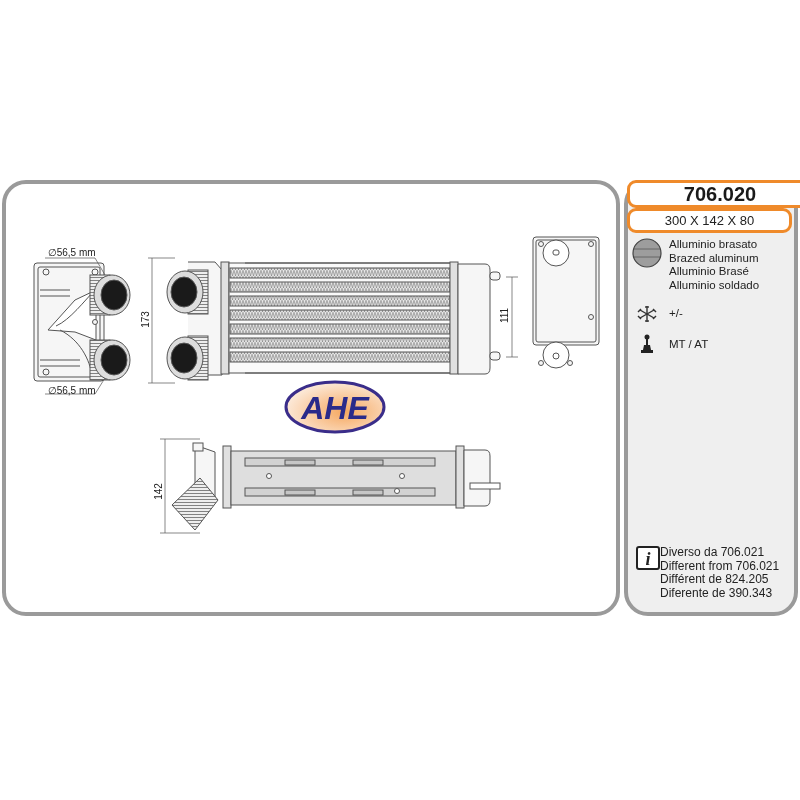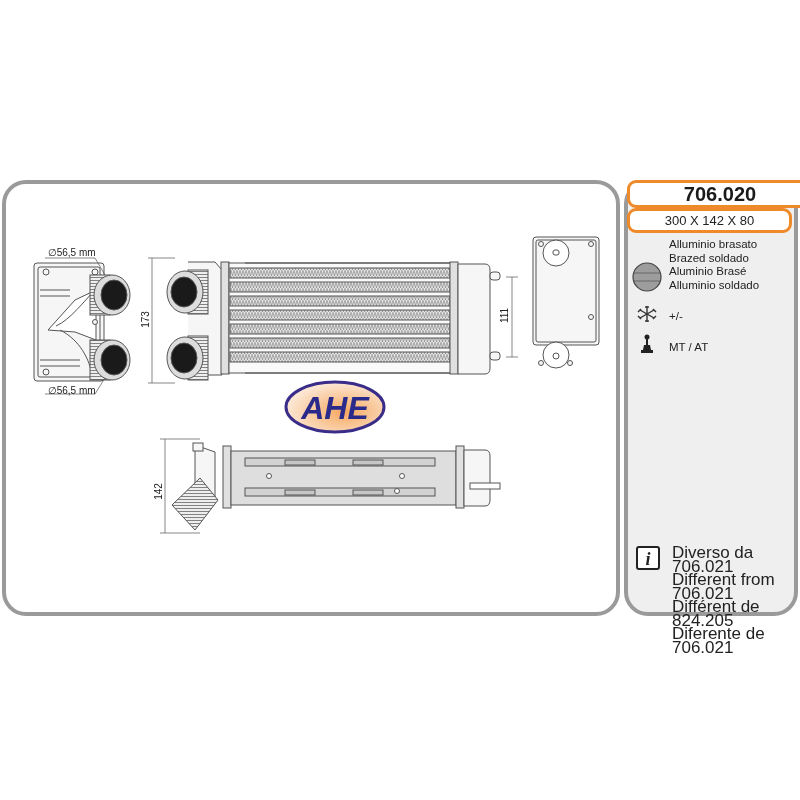--- a/index.html
+++ b/index.html
@@ -13,26 +13,26 @@
 
   .code-box { position:absolute; left:627px; top:180px; width:186px; height:28px;
               border:3px solid #ef8a2a; border-radius:9px; background:#fff; box-sizing:border-box;
               display:flex; align-items:center; justify-content:center;
               font-weight:bold; font-size:20px; color:#1a1a1a; }
   .dims-box { position:absolute; left:627px; top:208px; width:165px; height:25px;
               border:3px solid #ef8a2a; border-radius:9px; background:#fff; box-sizing:border-box;
               display:flex; align-items:center; justify-content:center;
               font-size:13px; color:#222; }
 
-  .feature { position:absolute; left:632px; display:flex; align-items:flex-end; }
+  .feature { position:absolute; left:632px; display:flex; align-items:flex-start; }
   .feature .icon { width:30px; display:flex; justify-content:center; }
   .feature .text { font-size:11.5px; line-height:13.5px; color:#222; margin-left:7px; }
 
   .note { position:absolute; left:636px; top:546px; display:flex; }
-  .note .text { font-size:17px; line-height:13.5px; margin-left:12px; color:#222; }
+  .note .text { font-size:12px; line-height:13.5px; color:#222; }
 
   .drawing { position:absolute; left:0; top:0; }
   .dim-label { position:absolute; font-size:10px; color:#222; }
   .dim-label.vertical { transform:rotate(-90deg); transform-origin:center; }
 </style>
 </head>
 <body>
 
 <div class="main-panel"></div>
 <div class="side-panel"></div>
@@ -59,22 +59,22 @@
       <g clip-path="url(#cc)">
         <rect x="0" y="0" width="30" height="30" fill="url(#hatch)"></rect>
         <line x1="0" y1="11" x2="30" y2="11" stroke="#666" stroke-width="1"></line>
         <line x1="0" y1="19" x2="30" y2="19" stroke="#666" stroke-width="1"></line>
       </g>
       <circle cx="15" cy="15" r="14" fill="none" stroke="#444" stroke-width="1.2"></circle>
     </svg>
   </div>
   <div class="text">
     <div>Alluminio brasato</div>
-    <div>Brazed soldado</div>
-    <div>Aluminio Brasé</div>
+    <div>Brazed aluminum</div>
+    <div>Alluminio Brasé</div>
     <div>Alluminio soldado</div>
   </div>
 </div>
 
 <div class="feature" style="top:305px;">
   <div class="icon">
     <svg width="20" height="18" viewBox="0 0 20 18">
       <g stroke="#333" stroke-width="1.4" fill="none">
         <line x1="10" y1="1" x2="10" y2="17"></line>
         <line x1="3" y1="5" x2="17" y2="13"></line>
@@ -111,21 +111,21 @@
   <div>
     <svg width="24" height="24" viewBox="0 0 24 24">
       <rect x="1" y="1" width="22" height="22" rx="2" fill="#fff" stroke="#222" stroke-width="2"></rect>
       <text x="12" y="19" font-family="Liberation Serif, serif" font-style="italic" font-weight="bold" font-size="18" text-anchor="middle" fill="#222">i</text>
     </svg>
   </div>
   <div class="text">
     <div>Diverso da 706.021</div>
     <div>Different from 706.021</div>
     <div>Différent de 824.205</div>
-    <div>Diferente de 706.021</div>
+    <div>Diferente de 390.343</div>
   </div>
 </div>
 
 <svg class="drawing" width="800" height="800" viewBox="0 0 800 800">
   <defs>
     <pattern id="fins" width="3" height="6" patternUnits="userSpaceOnUse">
       <rect width="3" height="6" fill="#e6e6e6"></rect>
       <path d="M0 0 L1.5 6 L3 0" stroke="#777" stroke-width="0.6" fill="none"></path>
     </pattern>
     <pattern id="thread" width="4" height="3" patternUnits="userSpaceOnUse">

